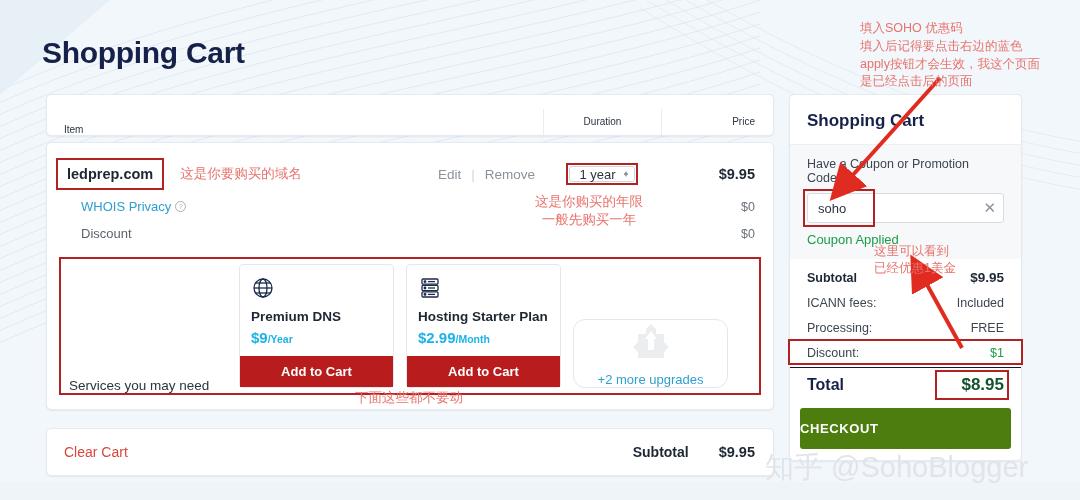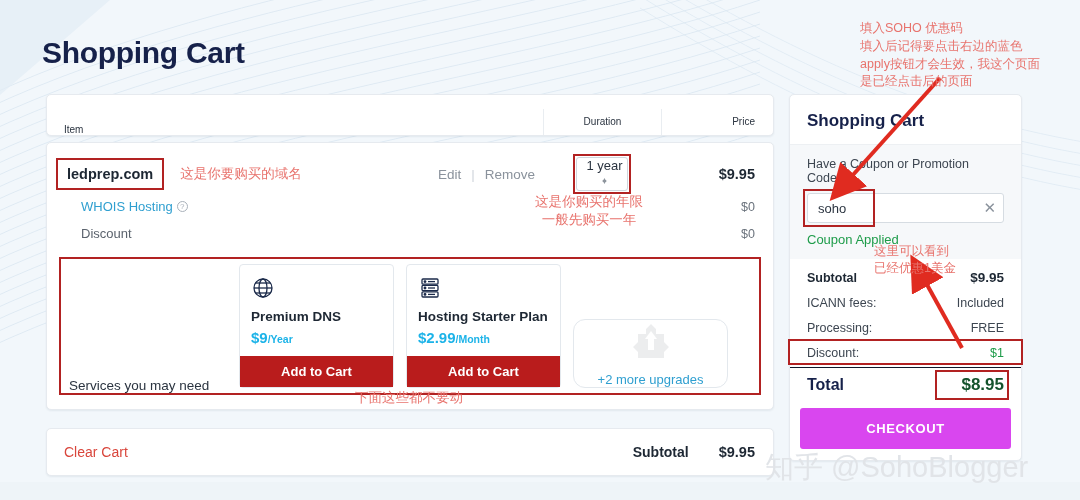--- a/index.html
+++ b/index.html
@@ -62,22 +62,22 @@
 
   .row-actions { margin-left: auto; display: flex; align-items: center; gap: 10px;
                  font-size: 13.5px; color: #8a929c; padding-right: 8px; }
   .row-actions .lnk { cursor: pointer; }
   .row-actions .sep { color: #cfd5db; }
 
   .dur-cell { width: 118px; display: flex; justify-content: center; }
   .dur-box { border: 2.5px solid #b22222; padding: 1px; }
   .dur-sel {
     border: 1px solid #cfd6dd; border-radius: 3px; background: #fff;
-    height: 34px; padding: 0 4px 0 9px; font-size: 13px; color: #2b3440;
-    display: flex; align-items: center; gap: 7px; cursor: pointer; flex-direction: column;
+    height: 16px; padding: 0 4px 0 9px; font-size: 13px; color: #2b3440;
+    display: flex; align-items: center; gap: 7px; cursor: pointer;
   }
   .spin { display: flex; flex-direction: column; gap: 2px; line-height: 0; }
   .spin i { font-style: normal; font-size: 7px; color: #8e959d; }
 
   .price-cell { width: 112px; text-align: right; padding-right: 18px;
                 font-size: 14.5px; font-weight: bold; color: #1d2733; }
 
   .row-sub { display: flex; align-items: center; height: 27px; padding-left: 34px; font-size: 13px; }
   .sub-label-blue { color: #2f9fd0; }
   .sub-label-gray { color: #5b636d; }
@@ -155,21 +155,21 @@
   .trow.disc .val { color: #1e9c4a; }
   .disc-hl { position: absolute; left: -19px; right: -19px; top: -1px; height: 26px;
              border: 2.5px solid #b22222; pointer-events: none; }
   .total-row { display: flex; align-items: center; padding: 7px 17px 0 17px;
                border-top: 1px solid #0f172a; margin-top: 2px; position: relative; }
   .total-row .lbl { font-size: 16px; font-weight: bold; color: #16214a; }
   .total-row .val { margin-left: auto; font-size: 17px; font-weight: bold; color: #14532d; }
   .total-hl { position: absolute; right: 12px; top: 2px; width: 74px; height: 30px;
               border: 2.5px solid #b22222; pointer-events: none; }
   .checkout {
-    margin: 13px 10px 11px 10px; background: #d946ef; color: #fff; text-align: center;
+    margin: 13px 10px 11px 10px; background: #4d7c0f; color: #fff; text-align: left;
     font-size: 13px; font-weight: bold; letter-spacing: .6px; padding: 13px 0;
     border-radius: 3px; cursor: pointer;
   }
 
   
   .anno-top { position: absolute; left: 860px; top: 20px; font-size: 12.5px;
               color: #e8736d; line-height: 1.42; white-space: pre-line; z-index: 6; }
   .anno-subtotal { position: absolute; left: 874px; top: 243px; font-size: 12.5px;
                    color: #e8736d; line-height: 1.35; white-space: pre-line; z-index: 6; }
   .arrows { position: absolute; inset: 0; z-index: 5; pointer-events: none; }
@@ -257,21 +257,21 @@
                   <i>▼</i>
                 </span>
             </div>
           </div>
         </div>
 
         <div class="price-cell">$9.95</div>
       </div>
 
       <div class="row-sub">
-        <span class="sub-label-blue">WHOIS Hosting</span>
+        <span class="sub-label-blue">WHOIS Privacy</span>
         <span class="qmark">?</span>
         <span class="sub-spacer"></span>
         <span class="sub-dur"></span>
         <span class="sub-price">$0</span>
       </div>
 
       <div class="row-sub">
         <span class="sub-label-gray">Discount</span>
         <span class="sub-spacer"></span>
         <span class="sub-dur"></span>

